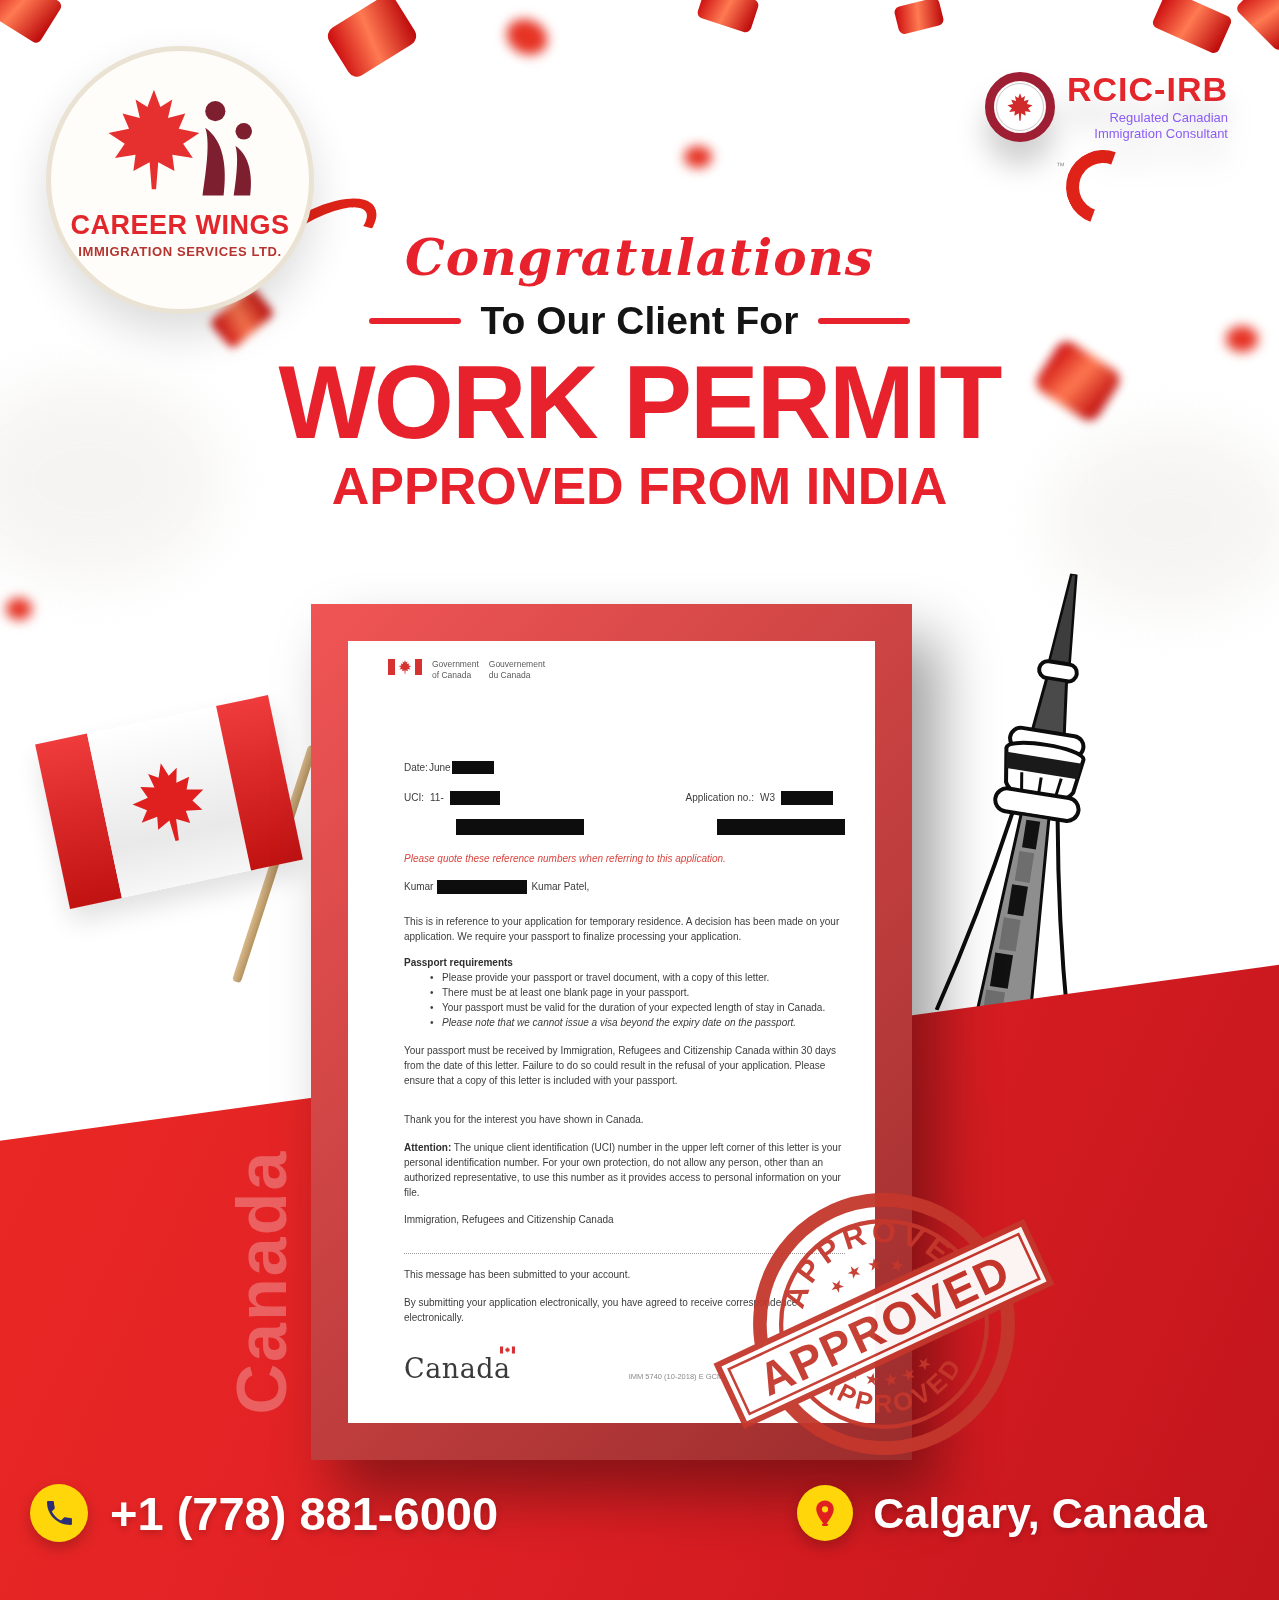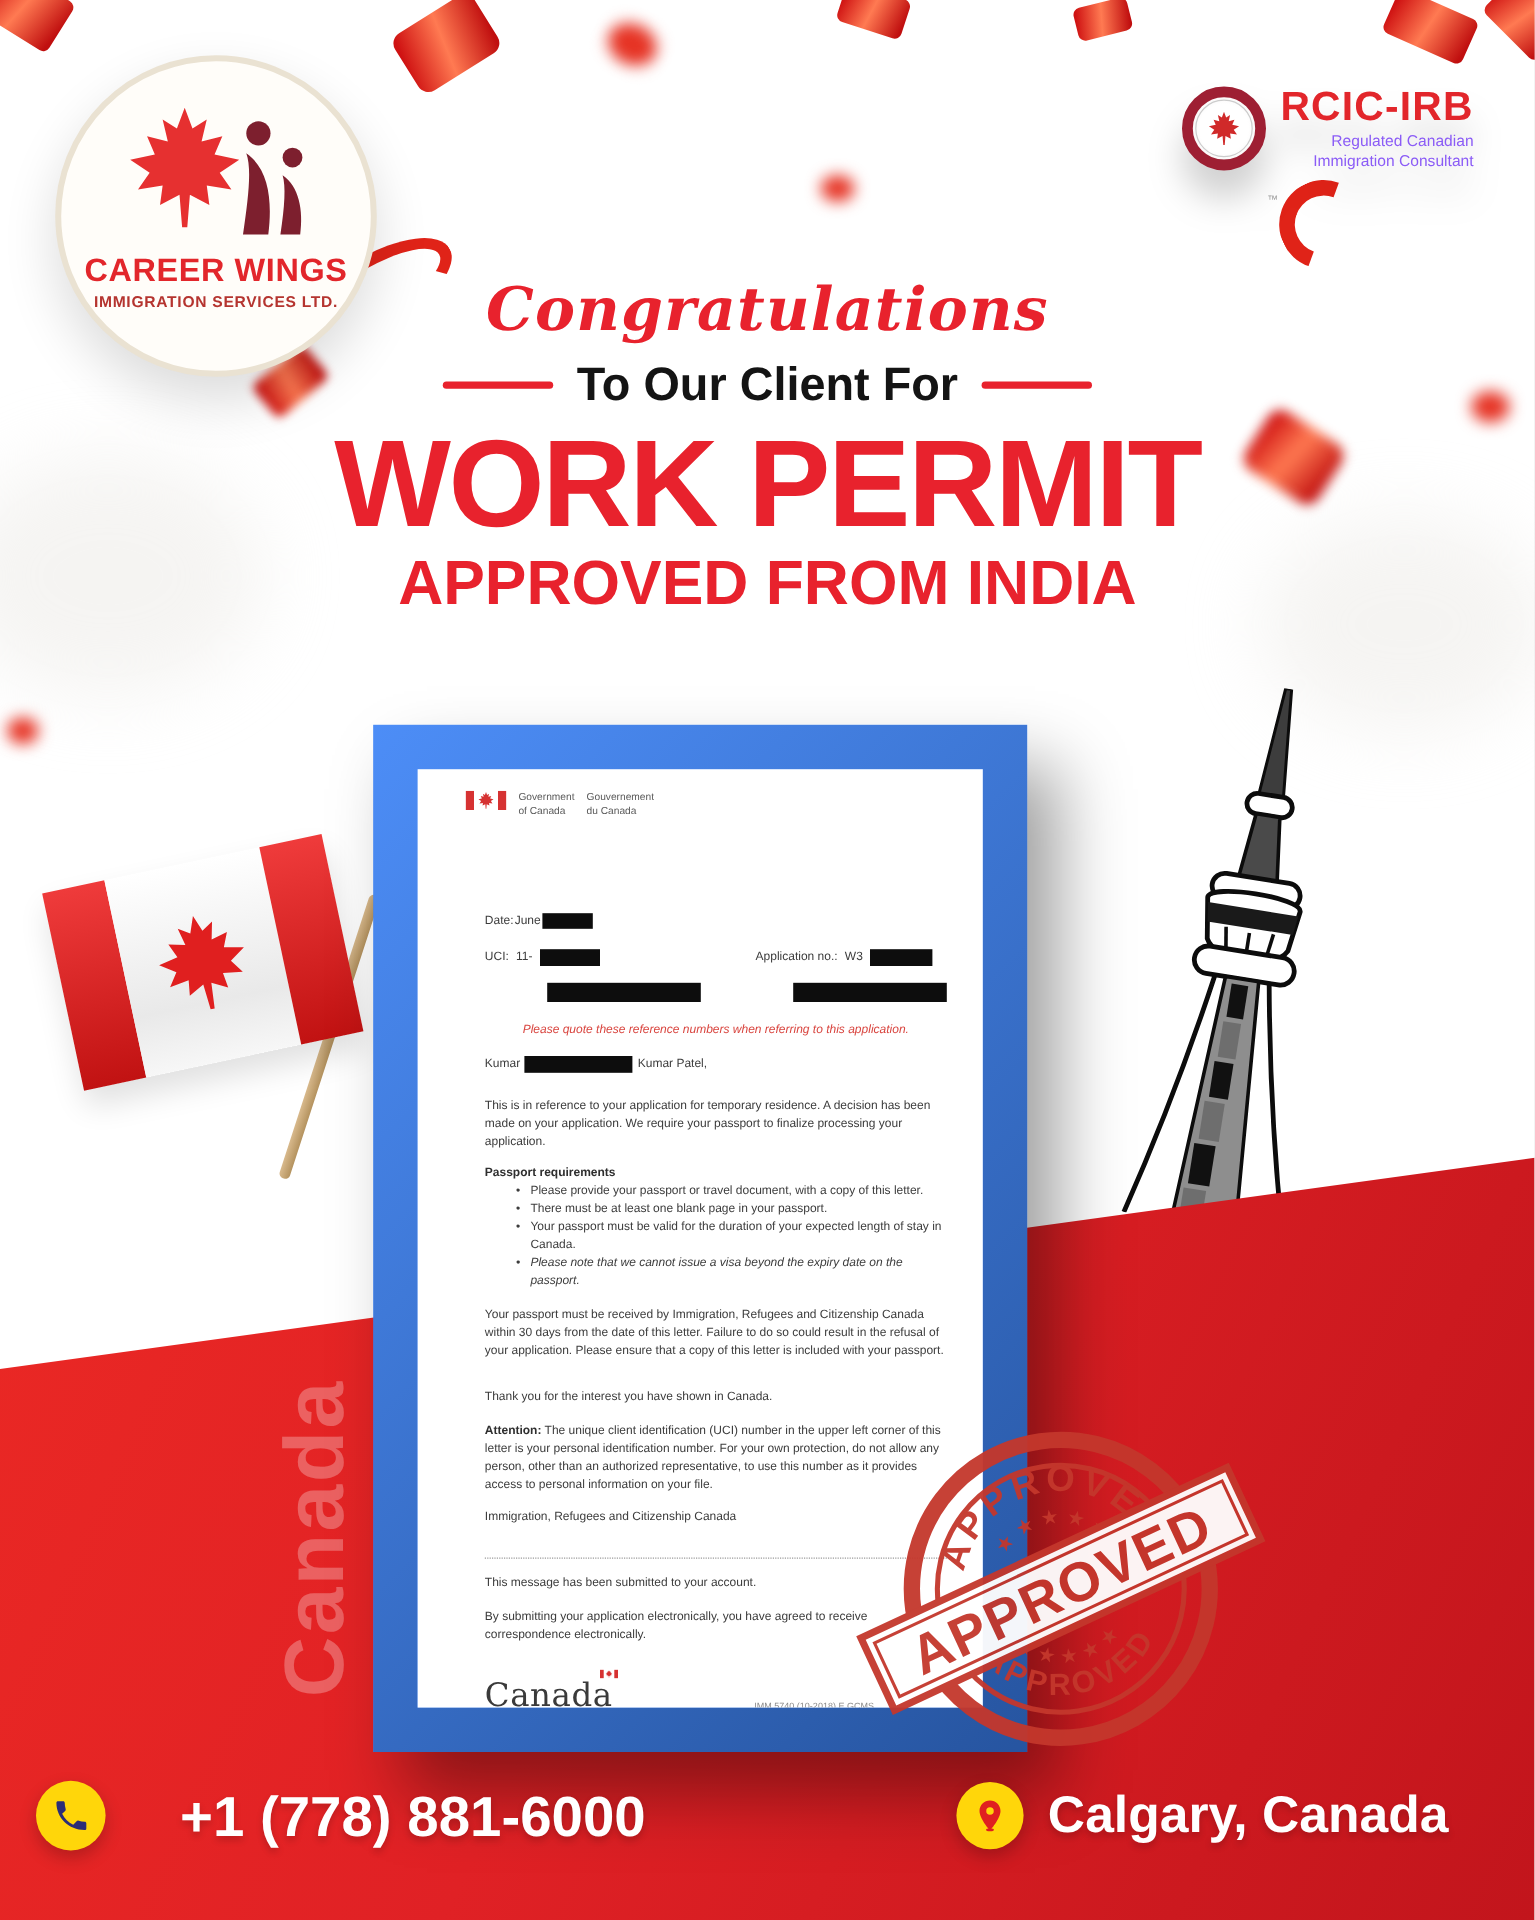--- a/index.html
+++ b/index.html
@@ -58,34 +58,34 @@
                transform:rotate(-12deg); display:flex; box-shadow:0 14px 26px rgba(0,0,0,.12); }
   .flag-band { width:53px; background:linear-gradient(180deg,#ef3b3b,#c11212); }
   .flag-mid { flex:1; background:linear-gradient(180deg,#ffffff,#e9e9e9 70%,#f7f7f7); display:flex; align-items:center; justify-content:center; }
   
   .cn-tower { position:absolute; left:958px; top:572px; width:170px; height:452px; z-index:1; transform:rotate(9deg); }
   
   .watermark { position:absolute; left:262px; top:1282px; z-index:3;
                transform:translate(-50%,-50%) rotate(-90deg);
                color:rgba(255,255,255,.28); font-size:70px; font-weight:900; letter-spacing:2px; white-space:nowrap; }
   
-  .frame { position:absolute; left:311px; top:604px; width:545px; height:856px; z-index:5;
-           background:#3b82f6; padding:37px; box-shadow:26px 34px 55px rgba(0,0,0,.38); }
+  .frame { position:absolute; left:311px; top:604px; width:601px; height:856px; z-index:5;
+           background:#ef4444; padding:37px; box-shadow:26px 34px 55px rgba(0,0,0,.38); }
   .frame::before { content:""; position:absolute; inset:0;
            background:linear-gradient(135deg,rgba(255,255,255,.09),rgba(0,0,0,.35));
            clip-path:polygon(0 0,100% 0,100% 100%,0 100%,0 0,37px 37px,37px calc(100% - 37px),calc(100% - 37px) calc(100% - 37px),calc(100% - 37px) 37px,37px 37px); }
   .paper { position:relative; width:100%; height:100%; background:#ffffff; overflow:hidden;
            padding:18px 30px 0 56px; font-size:10px; color:#3c3c3c; line-height:1.5; }
   .gc-header { display:flex; align-items:flex-start; gap:10px; margin-left:-16px; }
   .gc-txt { color:#5a5a5a; font-size:8.5px; line-height:1.25; }
   .line-date { margin-top:80px; display:flex; align-items:center; gap:1px; }
   .line-uci { margin-top:15px; display:flex; align-items:center; gap:6px; }
   .redact { background:#0d0d0d; display:inline-block; }
   .bars-row { margin-top:14px; display:flex; }
-  .ref-note { margin-top:16px; color:#d9453f; font-style:italic;text-align:center; }
+  .ref-note { margin-top:16px; color:#d9453f; font-style:italic; }
   .salutation { margin-top:13px; display:flex; align-items:center; gap:4px; }
   .para { margin-top:13px; }
   .b { font-weight:bold; color:#2f2f2f;margin-top:31px; }
   ul.pr { list-style:none; margin:0; padding-left:26px; }
   ul.pr li { position:relative; padding-left:12px; }
   ul.pr li::before { content:"•"; position:absolute; left:0; }
   ul.pr li:last-child { font-style:italic; }
   .link { color:#3350c8; text-decoration:underline; word-break:break-all; }
   .thanks { margin-top:24px; }
   .sig { margin-top:12px; }
@@ -98,21 +98,21 @@
   
   .stamp { position:absolute; left:748px; top:1188px; width:272px; height:272px; z-index:6;
            transform:rotate(-8deg); opacity:.95; }
   .stamp svg { overflow:visible; }
   
   .contact { position:absolute; left:0; top:1484px; width:100%; z-index:7; display:flex; align-items:center; }
   .icon-circle { width:58px; height:58px; border-radius:50%; background:#ffd60a;
                  display:flex; align-items:center; justify-content:center; box-shadow:0 6px 14px rgba(0,0,0,.22); }
   .phone-txt { color:#ffffff; font-size:47px; font-weight:900; margin-left:22px; letter-spacing:0; text-shadow:0 3px 6px rgba(0,0,0,.18); }
   .loc-txt { color:#ffffff; font-size:43px; font-weight:900; margin-left:20px; text-shadow:0 3px 6px rgba(0,0,0,.18); }
-  .contact-left { display:flex; align-items:center; margin-left:30px;gap:40px; }
+  .contact-left { display:flex; align-items:center; margin-left:30px; }
   .contact-right { display:flex; align-items:center; margin-left:auto; margin-right:72px; }
 </style>
 </head>
 <body>
 
 <svg width="0" height="0" style="position:absolute">
   <defs>
     <symbol id="leaf" viewBox="0 0 100 100">
       <path d="M50 4 L56 20 L67 13 L63 30 L79 26 L73 40 L92 44 L77 54 L86 67 L67 64 L69 79 L54 71 L52 96 L48 96 L46 71 L31 79 L33 64 L14 67 L23 54 L8 44 L27 40 L21 26 L37 30 L33 13 L44 20 Z"></path>
     </symbol>

